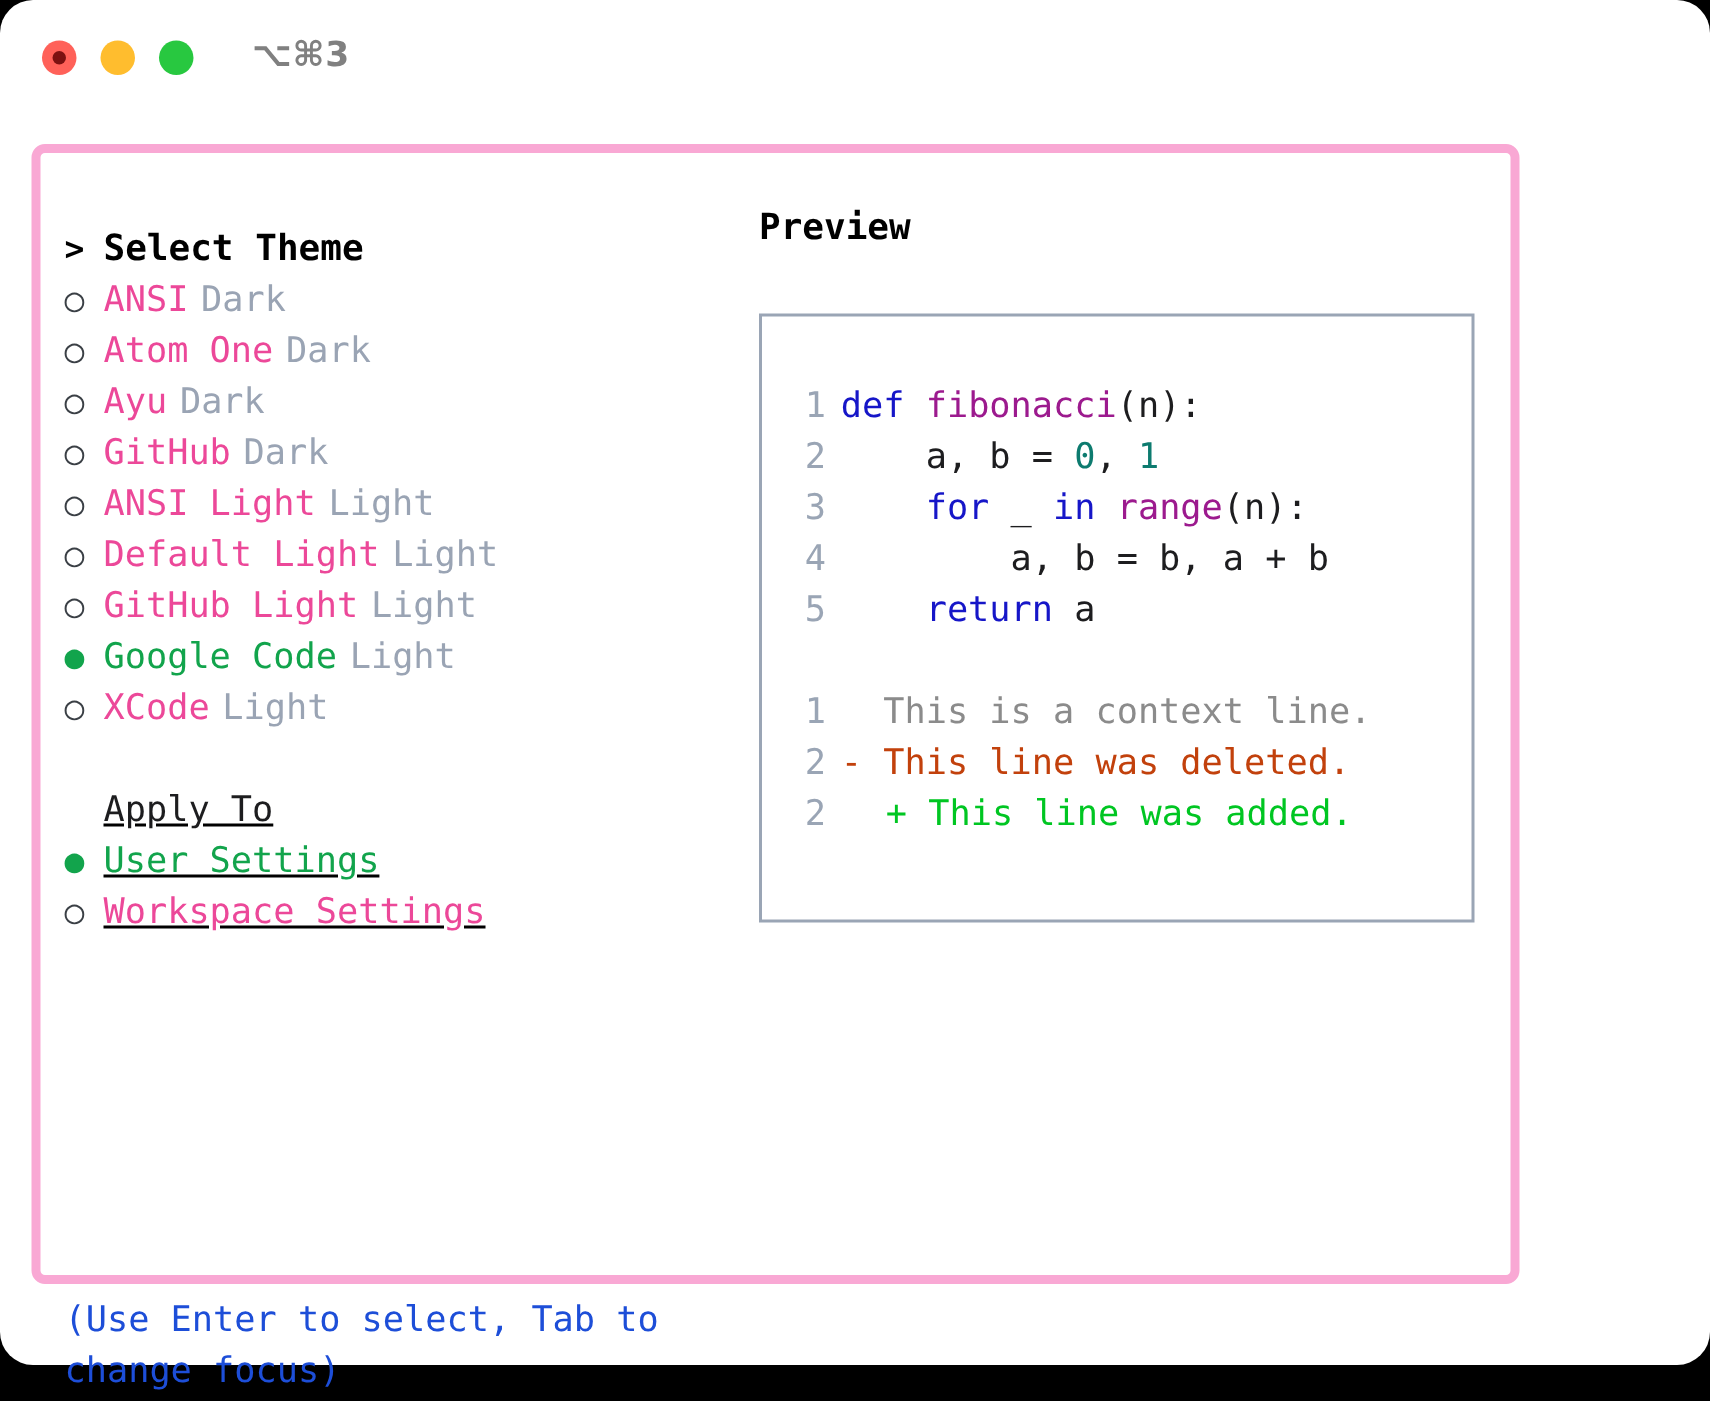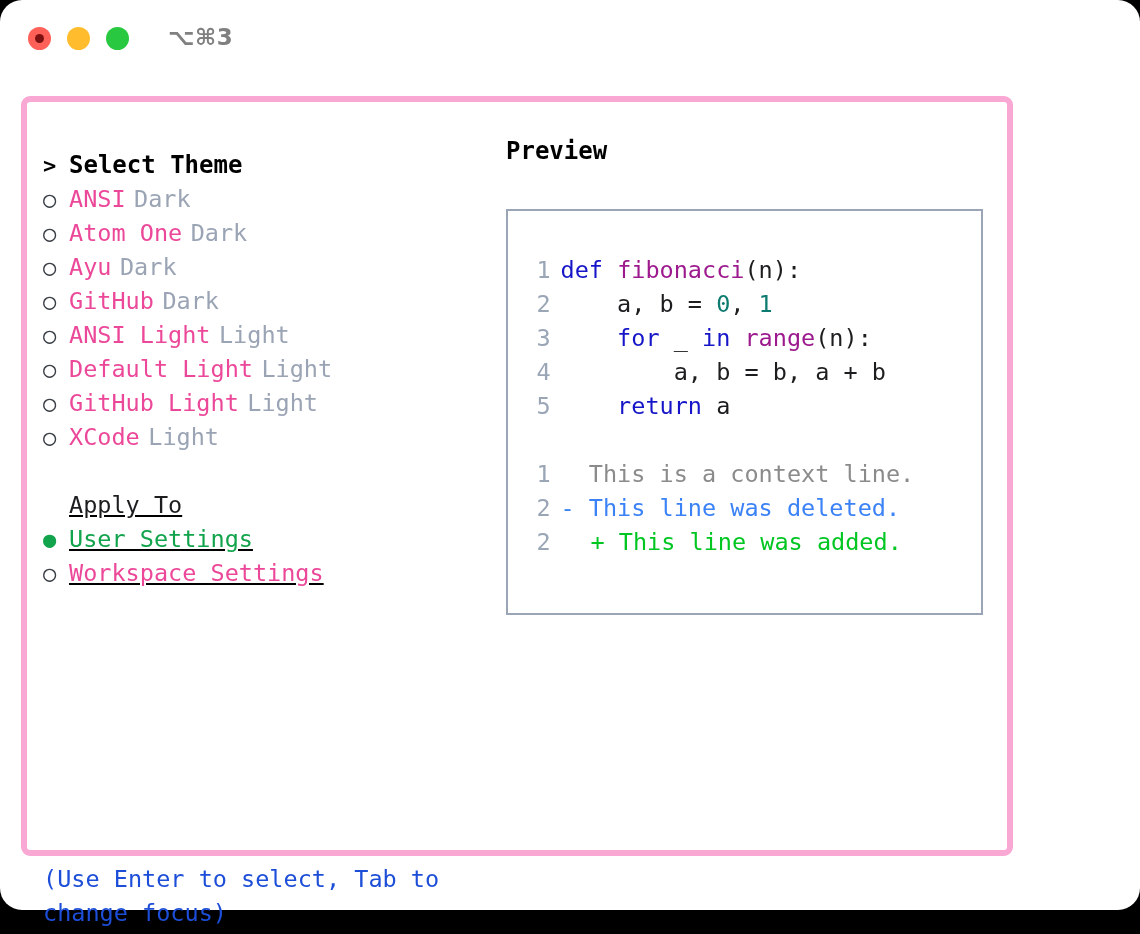--- a/index.html
+++ b/index.html
@@ -161,21 +161,21 @@
     width: 1.6ch;
     text-align: right;
     color: #9aa5b5;
     margin-right: 0.7ch;
   }
   .kw   { color: #1616c8; }
   .fn   { color: #9c1a8e; }
   .num  { color: #0d7b6f; }
   .plain{ color: #1d1d1f; }
   .ctx  { color: #8b8b8b; }
-  .del  { color: #3b82f6; }
+  .del  { color: #c2410c; }
   .add  { color: #00c622; margin-left: 30px; }
   .blank{ height: 34px; }
 </style>
 </head>
 <body>
 
 <div id="window">
 
   <div id="titlebar">
     <div class="light" id="light-close"></div>
@@ -191,20 +191,21 @@
         <span class="marker">&gt;</span><span>Select Theme</span>
       </div>
       <div id="theme-items">
           <div class="row"><span class="marker unsel">○</span><span class="name">ANSI</span><span class="variant">Dark</span></div>
           <div class="row"><span class="marker unsel">○</span><span class="name">Atom One</span><span class="variant">Dark</span></div>
           <div class="row"><span class="marker unsel">○</span><span class="name">Ayu</span><span class="variant">Dark</span></div>
           <div class="row"><span class="marker unsel">○</span><span class="name">GitHub</span><span class="variant">Dark</span></div>
           <div class="row"><span class="marker unsel">○</span><span class="name">ANSI Light</span><span class="variant">Light</span></div>
           <div class="row"><span class="marker unsel">○</span><span class="name">Default Light</span><span class="variant">Light</span></div>
           <div class="row"><span class="marker unsel">○</span><span class="name">GitHub Light</span><span class="variant">Light</span></div>
+          <div class="row"><span class="marker sel">●</span><span class="name sel">Google Code</span><span class="variant">Light</span></div>
           <div class="row"><span class="marker unsel">○</span><span class="name">XCode</span><span class="variant">Light</span></div>
         </div>
 
       <div id="apply-block">
         <div class="row subheader-row">
           <span class="marker"></span><span>Apply To</span>
         </div>
         <div id="apply-items">
             <div class="row"><span class="marker sel">●</span><span class="name sel">User Settings</span></div>
             <div class="row"><span class="marker unsel">○</span><span class="name">Workspace Settings</span></div>

